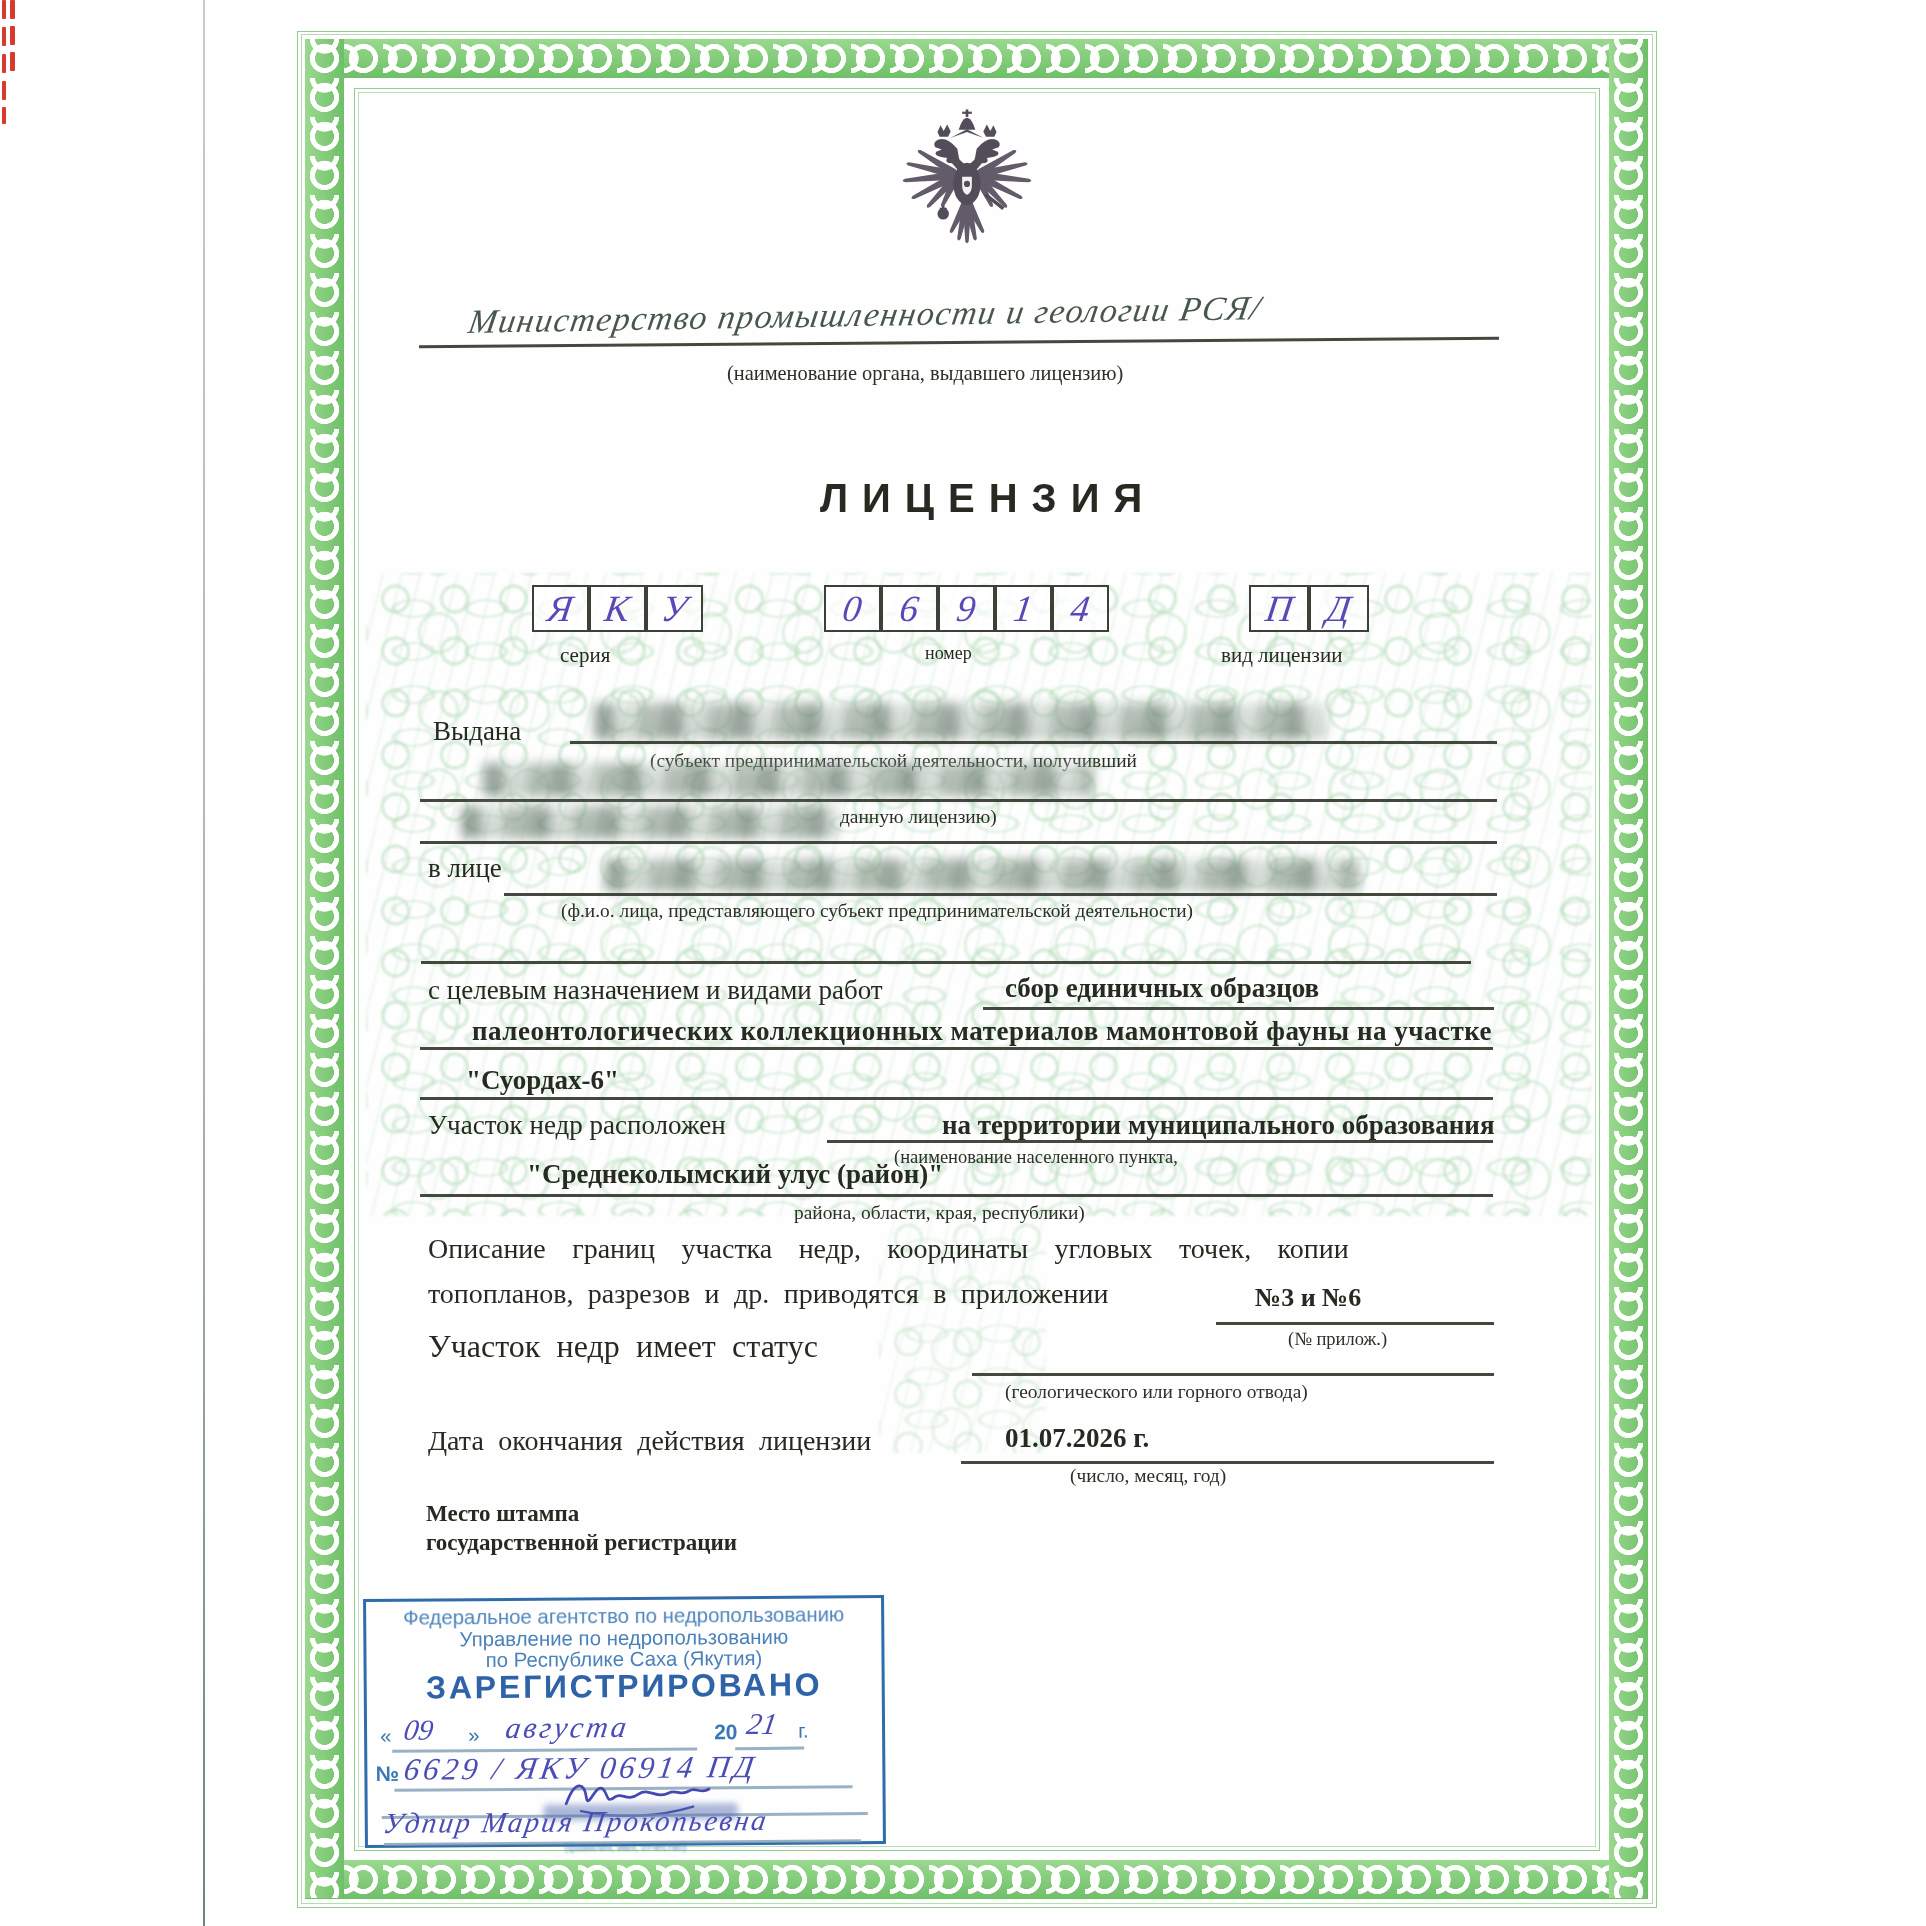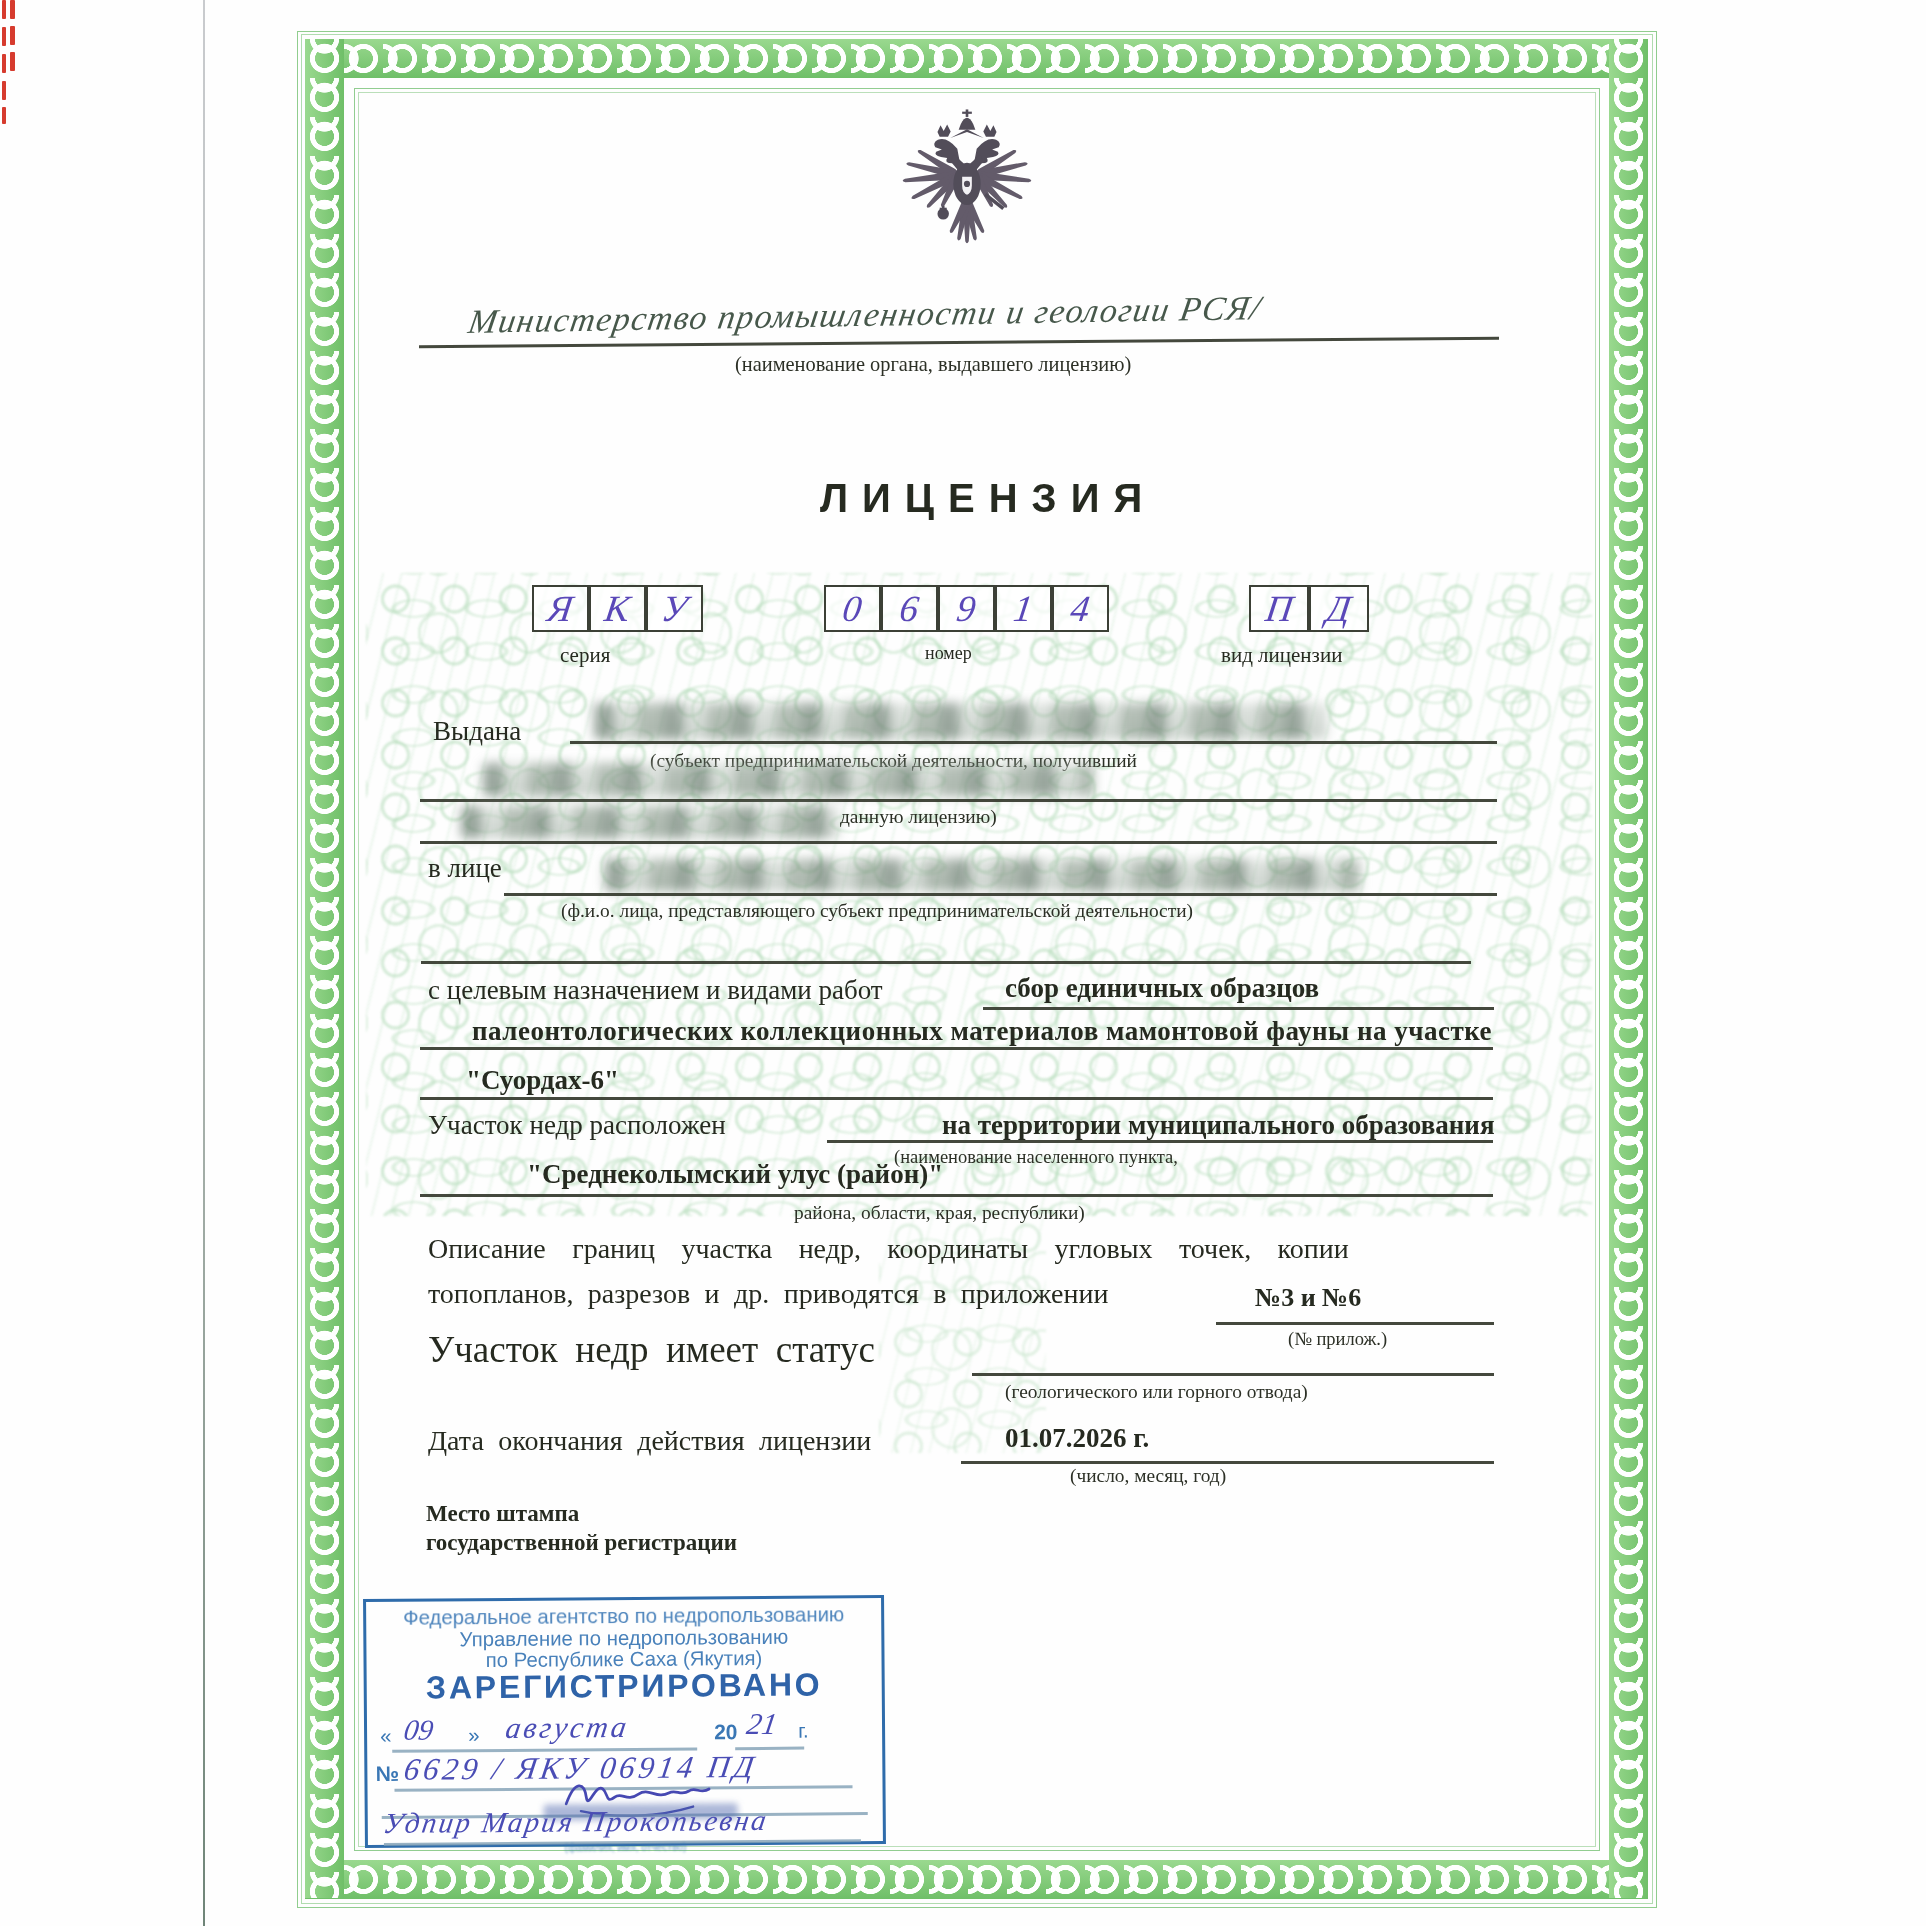--- a/index.html
+++ b/index.html
@@ -149,21 +149,21 @@
         <rect x="88" y="224" width="16" height="5"></rect>
         <rect x="186" y="206" width="52" height="8" transform="rotate(38 212 210)"></rect>
       </g>
       <path d="M137 152 h26 v22 q0 17 -13 23 q-13 -6 -13 -23 z" fill="#f2f0f4" stroke="#443e4c" stroke-width="4"></path>
       <circle cx="150" cy="170" r="7" fill="#443e4c"></circle>
     </svg>
   </div>
 
   <div class="abs hw-doc" style="left:470px;top:296px;font-size:34px;">Министерство промышленности и геологии РСЯ/</div>
   <div class="line" style="left:419px;top:341px;width:1080px;transform:rotate(-0.45deg);"></div>
-  <div class="abs t cap" style="left:727px;top:353px;font-size:20.4px;margin-left:8px;">(наименование органа, выдавшего лицензию)</div>
+  <div class="abs t cap" style="left:727px;top:362px;font-size:20.4px;">(наименование органа, выдавшего лицензию)</div>
 
   <div class="abs t b" style="left:820px;top:476px;font-size:40px;font-family:'Liberation Sans',sans-serif;letter-spacing:14px;">ЛИЦЕНЗИЯ</div>
 
   <div class="cellrow" style="left:532px;top:585px;">
     <div class="cell" style="width:57px;height:47px;">
         <span>Я</span>
       </div>
     <div class="cell" style="width:57px;height:47px;">
         <span>К</span>
       </div>
@@ -233,21 +233,21 @@
   <div class="abs t body-t b" style="left:527px;top:1159px;">"Среднеколымский улус (район)"</div>
   <div class="line" style="left:420px;top:1194px;width:1073px;"></div>
   <div class="abs t cap" style="left:794px;top:1202px;font-size:19.4px;">района, области, края, республики)</div>
 
   <div class="abs t" style="left:428px;top:1278px;font-size:28px;word-spacing:7.4px;">топопланов, разрезов и др. приводятся в приложении</div>
   <div class="abs t" style="left:428px;top:1233px;font-size:28px;word-spacing:19.4px;">Описание границ участка недр, координаты угловых точек, копии</div>
   <div class="abs t b" style="left:1255px;top:1283px;font-size:26px;">№3 и №6</div>
   <div class="line" style="left:1216px;top:1322px;width:278px;"></div>
   <div class="abs t cap" style="left:1288px;top:1329px;font-size:18.5px;">(№ прилож.)</div>
 
-  <div class="abs t" style="left:428px;top:1328px;font-size:37px;word-spacing:8.3px;">Участок недр имеет статус</div>
+  <div class="abs t" style="left:428px;top:1328px;font-size:32px;word-spacing:8.3px;">Участок недр имеет статус</div>
   <div class="line" style="left:972px;top:1373px;width:522px;"></div>
   <div class="abs t cap" style="left:1005px;top:1381px;font-size:19.4px;">(геологического или горного отвода)</div>
 
   <div class="abs t" style="left:428px;top:1425px;font-size:28px;word-spacing:7.4px;">Дата окончания действия лицензии</div>
   <div class="abs t b" style="left:1005px;top:1423px;font-size:27px;">01.07.2026 г.</div>
   <div class="line" style="left:961px;top:1461px;width:533px;"></div>
   <div class="abs t cap" style="left:1070px;top:1465px;font-size:19.4px;">(число, месяц, год)</div>
 
   <div class="abs t b" style="left:426px;top:1501px;font-size:23px;">Место штампа</div>
   <div class="abs t b" style="left:426px;top:1530px;font-size:23px;">государственной регистрации</div>

